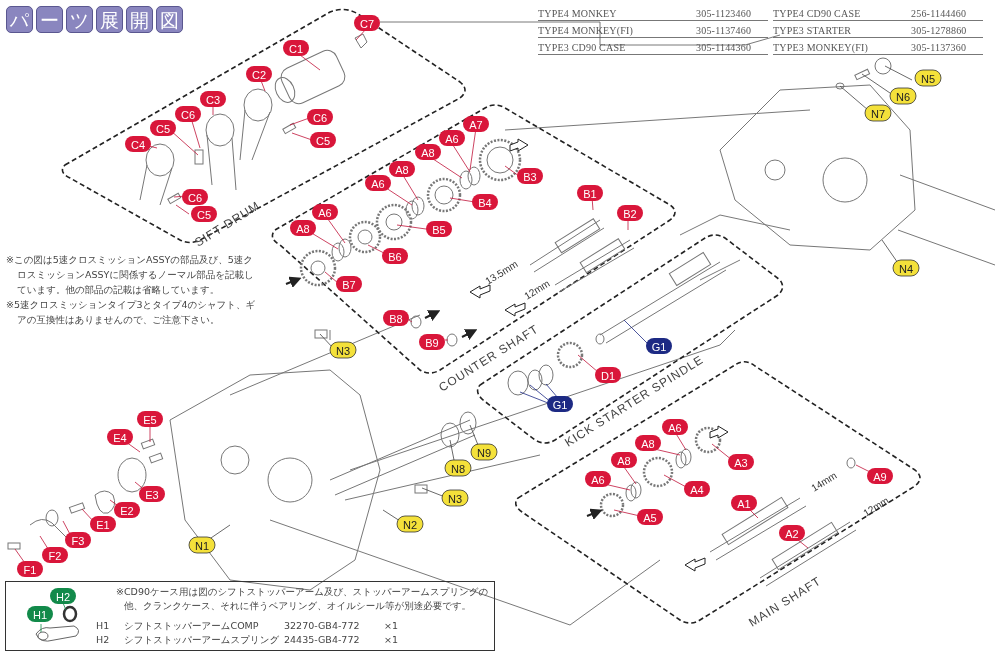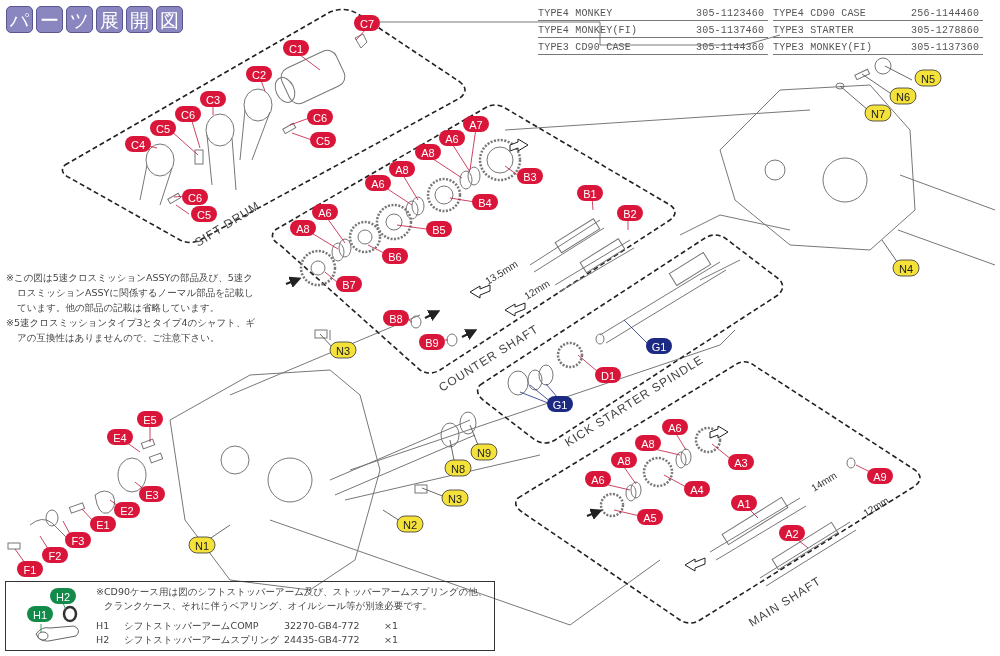--- a/index.html
+++ b/index.html
@@ -1,29 +1,29 @@
 <!DOCTYPE html>
 <html><head>
 <meta charset="utf-8">
 <style>
   html, body { margin:0; padding:0; background:#ffffff; }
   body { width:1000px; height:656px; position:relative; overflow:hidden; font-family:"DejaVu Sans", sans-serif; color:#333; }
   .title-wrap { position:absolute; left:6px; top:6px; display:flex; gap:3px; }
   .title-chip { width:27px; height:27px; background:#8a86bf; border:1.5px solid #5a5790; border-radius:5px; color:#fff; font-size:19px; line-height:27px; text-align:center; box-sizing:border-box; }
-  .codes { position:absolute; left:538px; top:4px; font-family:Liberation Mono, monospace; font-size:10px; color:#555; }
+  .codes { position:absolute; left:538px; top:4px; font-family:Liberation Serif, serif; font-size:10px; color:#555; }
   .code-row { display:flex; height:17px; align-items:flex-end; }
   .code-cell { border-bottom:1px solid #777; padding-bottom:1px; box-sizing:border-box; white-space:nowrap; letter-spacing:0.2px; }
   .c-name { width:158px; }
   .c-num { width:72px; }
   .c-gap { width:5px; }
-  .notes { position:absolute; left:6px; top:270px; font-size:9.5px; line-height:15px; color:#444; width:255px; }
+  .notes { position:absolute; left:6px; top:252px; font-size:9.5px; line-height:15px; color:#444; width:255px; }
   .note { padding-left:11px; text-indent:-11px; }
   .bottom-box { position:absolute; left:5px; top:581px; width:490px; height:70px; border:1.5px solid #333; box-sizing:border-box; }
   .bb-text { position:absolute; left:90px; top:3px; font-size:9.5px; line-height:14px; color:#444; width:395px; }
-  .bb-note { padding-left:8px; text-indent:-8px; }
+  .bb-note { padding-left:8px; text-indent:-8px;margin-left:20px; }
   .bb-row { display:flex; font-size:9.5px; color:#444; margin-top:0px; }
   .bb-row span { white-space:nowrap; }
   .bb-id { width:28px; }
   .bb-name { width:160px; }
   .bb-num { width:100px; }
   svg#diagram { position:absolute; left:0; top:0; }
   .lbl text { font-family:"Liberation Sans", sans-serif; font-size:11px; fill:#fff; text-anchor:middle; dominant-baseline:central; }
   .lbl.yellow text { fill:#222; }
   .grp-label { font-family:"Liberation Sans", sans-serif; font-size:12px; fill:#444; letter-spacing:1px; }
   .dim { font-family:"Liberation Sans", sans-serif; font-size:10px; fill:#333; }

